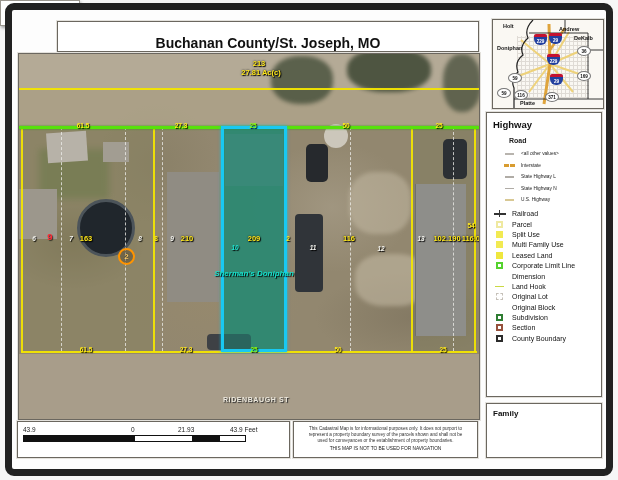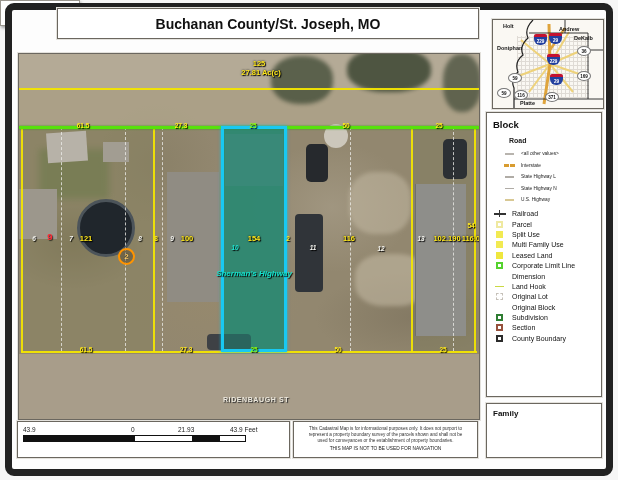--- a/index.html
+++ b/index.html
@@ -3,21 +3,21 @@
 <meta charset="utf-8">
 <style>
   html,body{margin:0;padding:0;}
   body{width:618px;height:480px;position:relative;overflow:hidden;background:#f6f6f6;
        font-family:"Liberation Sans",sans-serif;}
   .abs{position:absolute;}
   #frame{position:absolute;left:5px;top:3px;width:608px;height:473px;box-sizing:border-box;
          border:7px solid #212121;border-radius:9px;background:#fdfdfd;}
   .panel{position:absolute;background:#fff;border:1px solid #6b675f;box-shadow:0 0 0 1px #e3e1dc;}
   
-  #title-box{left:57px;top:8px;width:420px;height:29px;display:flex;align-items:center;justify-content:center;}
+  #title-box{left:57px;top:21px;width:420px;height:29px;display:flex;align-items:flex-end;justify-content:center;}
   #title-box .t{font-size:14px;font-weight:bold;color:#111;}
   
   #map-box{left:18px;top:53px;width:460px;height:365px;overflow:hidden;background-color:#92876f;
     background-image:
       radial-gradient(70px 45px at 12% 52%,rgba(104,96,66,.55),transparent),
       radial-gradient(90px 55px at 42% 68%,rgba(152,138,108,.6),transparent),
       radial-gradient(80px 65px at 68% 42%,rgba(172,162,142,.55),transparent),
       radial-gradient(100px 45px at 86% 72%,rgba(118,108,88,.5),transparent),
       radial-gradient(60px 60px at 30% 30%,rgba(130,122,96,.5),transparent);}
   .scn{position:absolute;}
@@ -135,52 +135,52 @@
   <div class="map-line-v" style="left:455px;top:73px;height:225px;"></div>
   <div class="lot-line" style="left:42px;top:73px;height:224px;"></div>
   <div class="lot-line" style="left:106px;top:73px;height:224px;"></div>
   <div class="lot-line" style="left:143px;top:73px;height:224px;"></div>
   <div class="lot-line" style="left:331px;top:73px;height:224px;"></div>
   <div class="lot-line" style="left:434px;top:73px;height:224px;"></div>
   <div id="corp-line" style="left:0;top:72px;width:460px;"></div>
   <div id="cyan-parcel"></div>
 
   <div id="map-labels" class="abs" style="left:0;top:0;width:460px;height:365px;">
-      <span class="map-lbl lbl-parcel" style="left: 240px; top: 10px;">125</span>
+      <span class="map-lbl lbl-parcel" style="left: 240px; top: 10px;">213</span>
       <span class="map-lbl lbl-parcel" style="left: 242px; top: 19px;">27.81 Ac(c)</span>
       <span class="map-lbl lbl-dim" style="left: 64px; top: 72px;">61.5</span>
       <span class="map-lbl lbl-dim" style="left: 162px; top: 72px;">27.3</span>
       <span class="map-lbl lbl-dim-green" style="left: 234px; top: 72px;">25</span>
       <span class="map-lbl lbl-dim" style="left: 327px; top: 72px;">50</span>
       <span class="map-lbl lbl-dim" style="left: 420px; top: 72px;">25</span>
       <span class="map-lbl lbl-dim" style="left: 67px; top: 296px;">61.5</span>
       <span class="map-lbl lbl-dim" style="left: 167px; top: 296px;">27.3</span>
       <span class="map-lbl lbl-dim-green" style="left: 235px; top: 296px;">25</span>
       <span class="map-lbl lbl-dim" style="left: 319px; top: 296px;">50</span>
       <span class="map-lbl lbl-dim" style="left: 424px; top: 296px;">25</span>
       <span class="map-lbl lbl-lot" style="left: 15px; top: 185px;">6</span>
       <span class="map-lbl lbl-red" style="left: 31px; top: 183px;">9</span>
       <span class="map-lbl lbl-lot" style="left: 52px; top: 185px;">7</span>
-      <span class="map-lbl lbl-parcel" style="left: 67px; top: 185px;">121</span>
+      <span class="map-lbl lbl-parcel" style="left: 67px; top: 185px;">163</span>
       <span class="map-lbl lbl-lot" style="left: 121px; top: 185px;">8</span>
       <span class="map-lbl lbl-dim" style="left: 137px; top: 185px;">8</span>
       <span class="map-lbl lbl-lot" style="left: 153px; top: 185px;">9</span>
-      <span class="map-lbl lbl-parcel" style="left: 168px; top: 185px;">100</span>
+      <span class="map-lbl lbl-parcel" style="left: 168px; top: 185px;">210</span>
       <span class="map-lbl lbl-lot-teal" style="left: 216px; top: 194px;">10</span>
-      <span class="map-lbl lbl-parcel" style="left: 235px; top: 185px;">154</span>
+      <span class="map-lbl lbl-parcel" style="left: 235px; top: 185px;">209</span>
       <span class="map-lbl lbl-dim" style="left: 269px; top: 185px;">2</span>
       <span class="map-lbl lbl-lot" style="left: 294px; top: 194px;">11</span>
       <span class="map-lbl lbl-parcel" style="left: 330px; top: 185px;">116</span>
       <span class="map-lbl lbl-lot" style="left: 362px; top: 195px;">12</span>
       <span class="map-lbl lbl-lot" style="left: 402px; top: 185px;">13</span>
       <span class="map-lbl lbl-parcel" style="left: 428px; top: 185px;">102.190</span>
       <span class="map-lbl lbl-parcel" style="left: 456px; top: 185px;">116.002</span>
       <span class="map-lbl lbl-dim" style="left: 452px; top: 172px;">54</span>
     </div>
-  <span id="sub-label" class="map-lbl">Sherman's Highway</span>
+  <span id="sub-label" class="map-lbl">Sherman's Doniphan</span>
   <span id="street-label" class="map-lbl">RIDENBAUGH ST</span>
   <div id="circled-2">
       <span>2</span>
     </div>
 </div>
 
 <div id="locator-box" class="panel">
   <div id="loc-grid"></div>
   <svg class="loc-svg" width="110" height="88" viewBox="0 0 110 88">
     <path d="M57,44 L28,20 M57,44 L94,28 M57,44 L95,57 M57,44 L23,57 M57,44 L80,72 M57,44 L36,72 M57,44 L76,12" stroke="#eed27a" stroke-width="2" fill="none"></path>
@@ -202,21 +202,21 @@
       <span class="loc-oval" style="left: 84px; top: 26px;">36</span>
       <span class="loc-oval" style="left: 84px; top: 51px;">169</span>
       <span class="loc-oval" style="left: 15px; top: 53px;">59</span>
       <span class="loc-oval" style="left: 4px; top: 68px;">59</span>
       <span class="loc-oval" style="left: 21px; top: 70px;">116</span>
       <span class="loc-oval" style="left: 52px; top: 72px;">371</span>
     </div>
 </div>
 
 <div id="legend-box" class="panel">
-  <div id="legend-title">Block</div>
+  <div id="legend-title">Highway</div>
   <div id="legend-road-label">Road</div>
   <div id="legend-road-items">
       <div class="lg-row-sm">
         <span class="symwrap">
           <span class="sym-dash" style="background: rgb(184, 180, 174);"></span>
         </span>
         <span class="lg-label">&lt;all other values&gt;</span>
       </div>
       <div class="lg-row-sm">
         <span class="symwrap">

